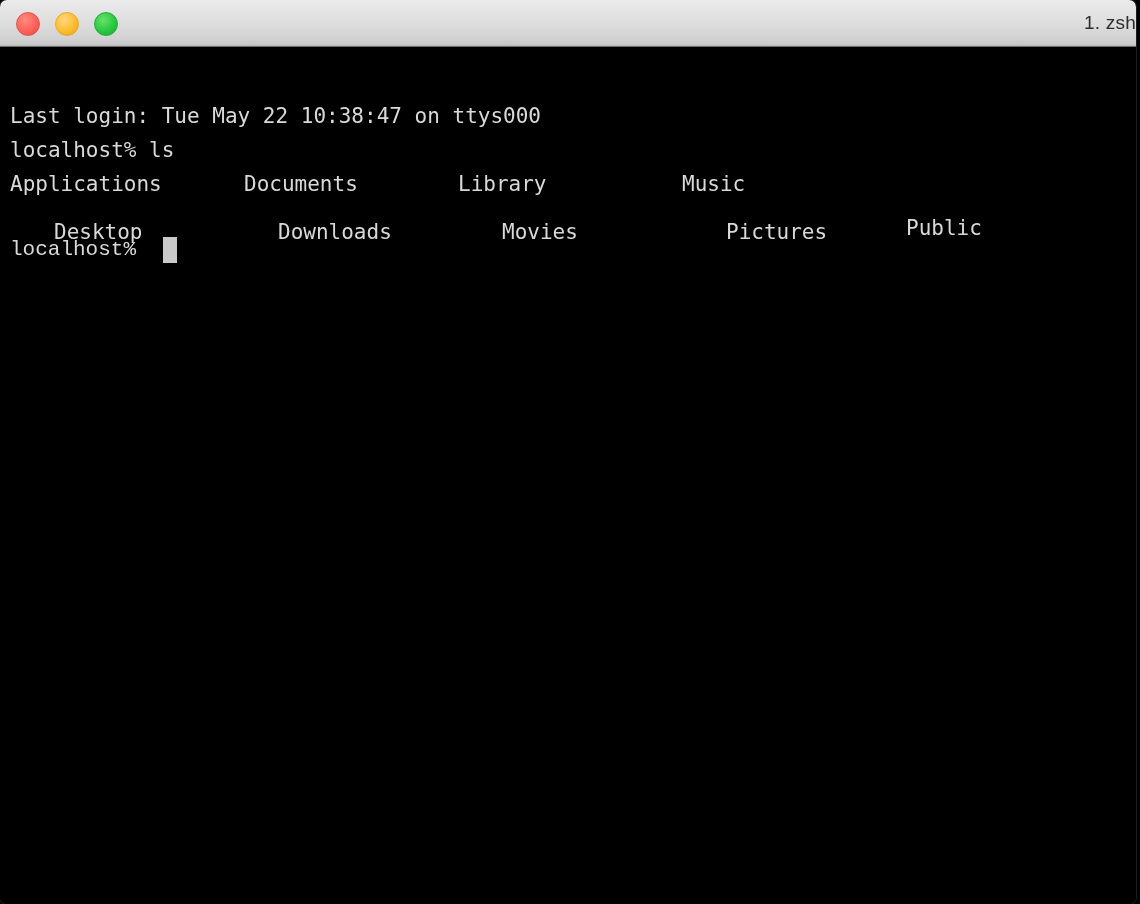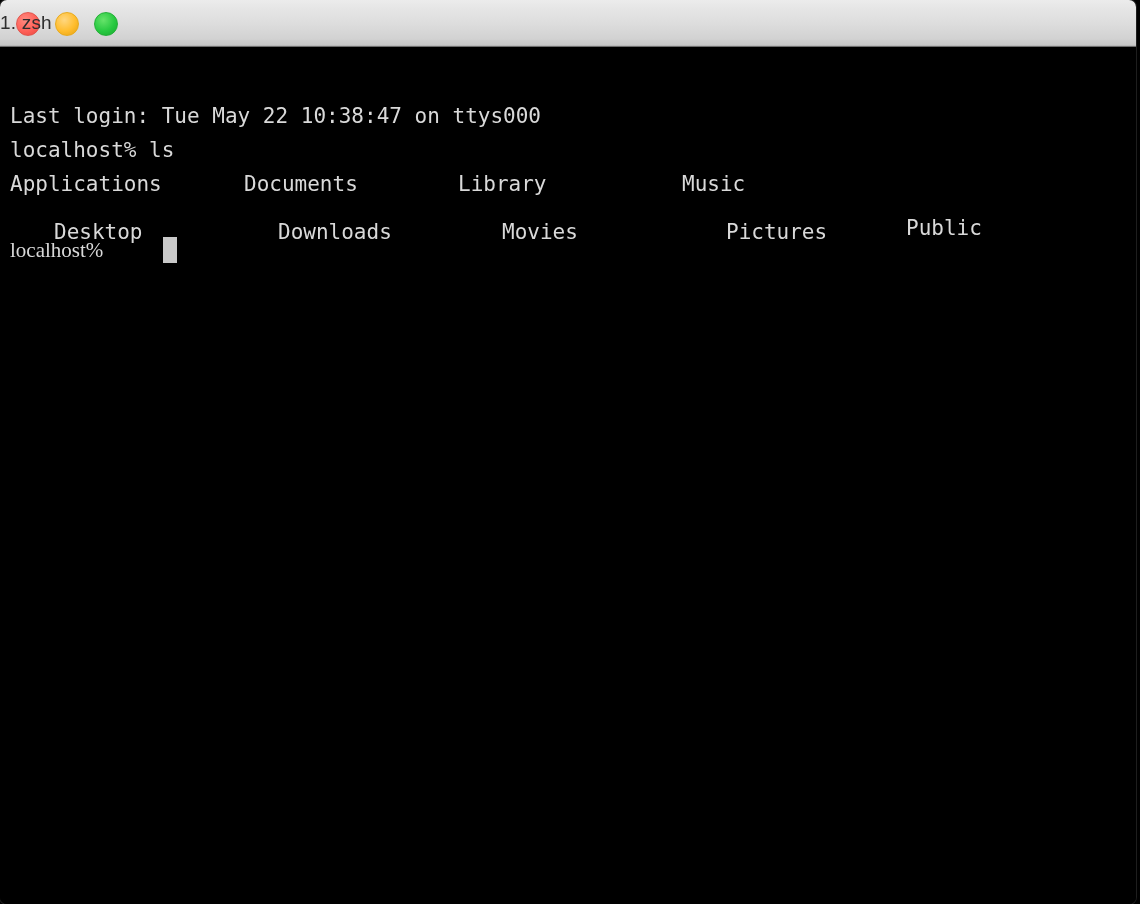--- a/index.html
+++ b/index.html
@@ -67,21 +67,21 @@
     border: 1px solid #24b038;
   }
 
   #window-title {
     position: absolute;
     left: 0;
     right: 0;
     top: 0;
     height: 47px;
     line-height: 46px;
-    text-align: left;
+    text-align: right;
     font-family: "Liberation Sans", sans-serif;
     font-size: 19px;
     color: #2e2e2e;
     letter-spacing: 0.2px;
     user-select: none;
   }
 
   #terminal-body {
     position: relative;
     width: 100%;
@@ -123,21 +123,21 @@
     color: #d9d9d9;
   }
 
   #prompt-line {
     position: absolute;
     left: 10px;
     top: 186px;
     height: 34px;
     line-height: 34px;
     white-space: pre;
-    font-family: Liberation Serif, serif;
+    font-family: Liberation Mono, monospace;
     font-size: 21px;
     color: #d9d9d9;
   }
 
   #cursor-block {
     position: absolute;
     left: 163px;
     top: 190px;
     width: 14px;
     height: 26px;

